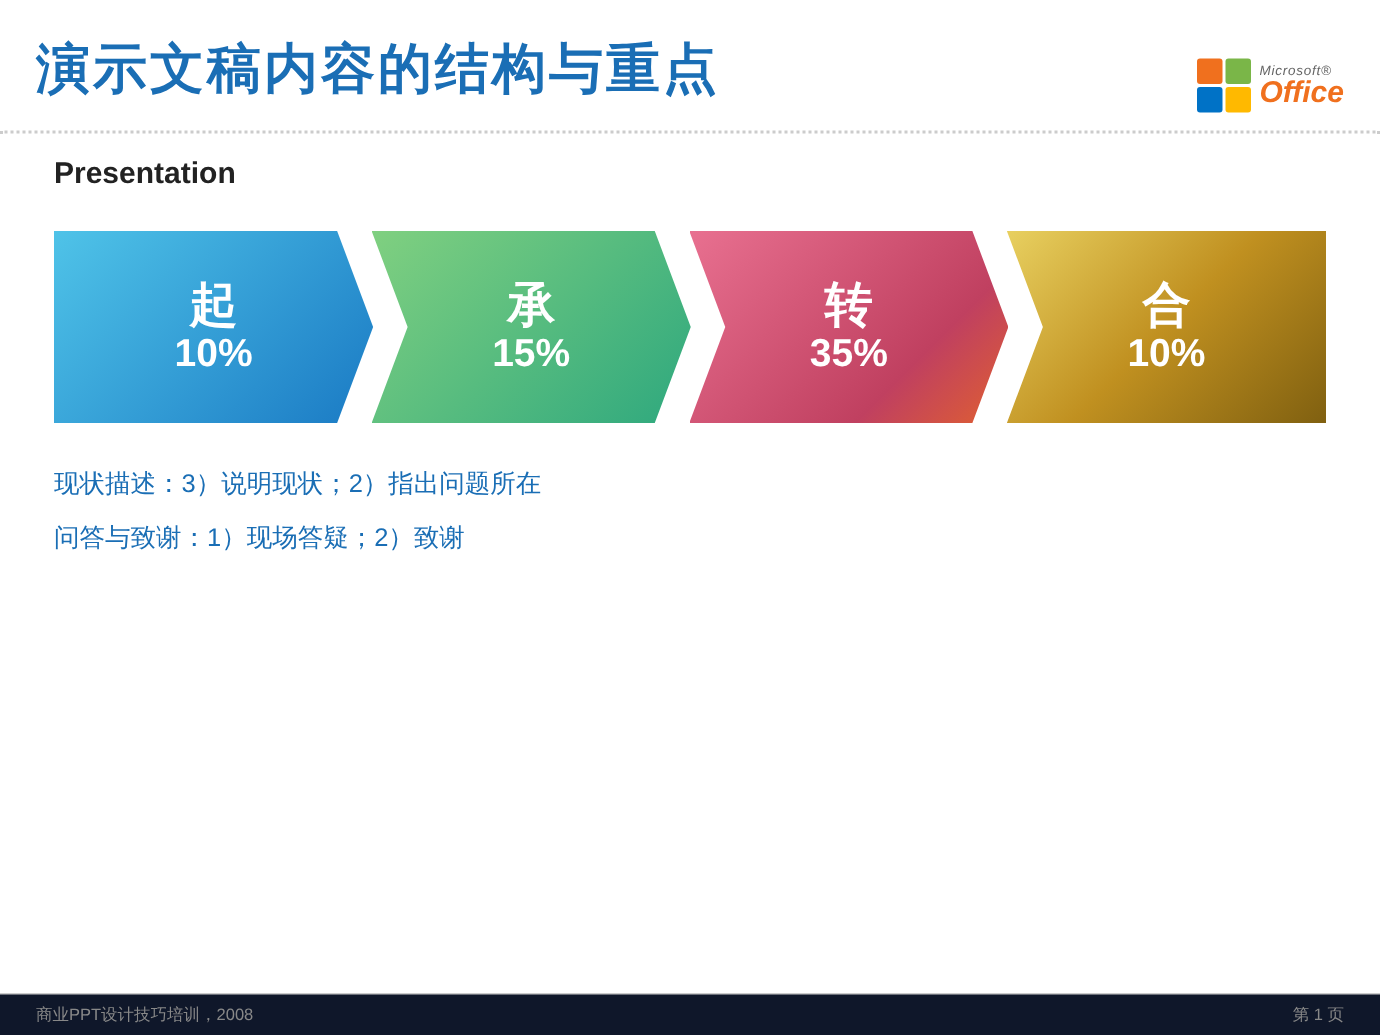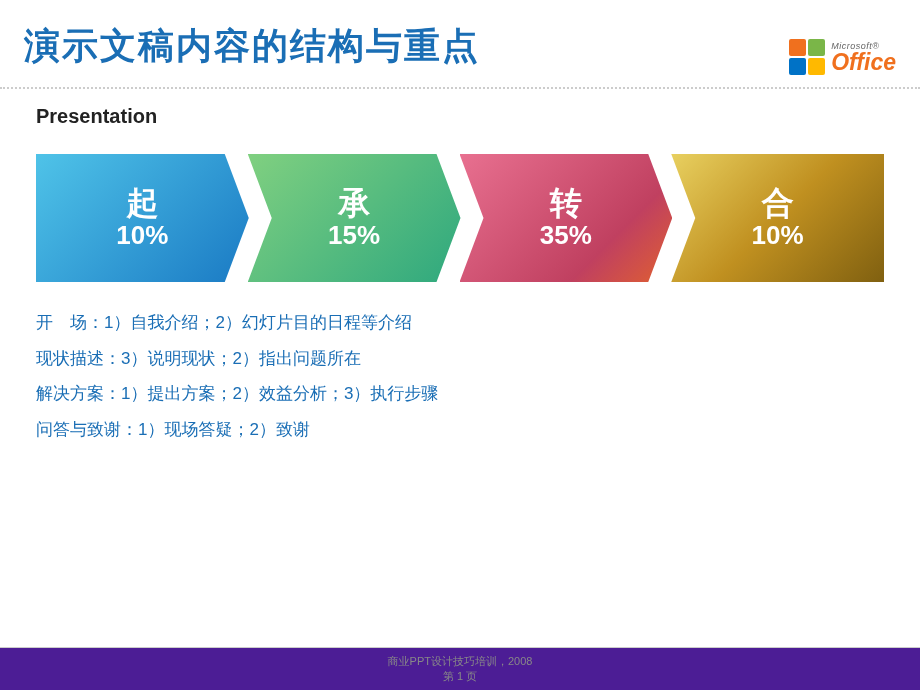--- a/index.html
+++ b/index.html
@@ -54,21 +54,21 @@
       flex-direction: column;
       align-items: flex-start;
     }
     .office-microsoft {
       font-size: 9px;
       color: #666;
       font-style: italic;
       letter-spacing: 0.5px;
     }
     .office-name {
-      font-size: 23px;
+      font-size: 20px;
       color: #f0701e;
       font-weight: bold;
       font-style: italic;
       line-height: 1;
     }
 
     
     .main {
       padding: 16px 36px 0 36px;
     }
@@ -139,22 +139,21 @@
     .footer {
       position: absolute;
       bottom: 0;
       left: 0;
       right: 0;
       border-top: 1px solid #cccccc;
       padding: 6px 24px;
       display: flex;
       justify-content: space-between;
       align-items: center;
-      background: #4c1d95;
-      flex-direction: column;
+      background: #0f172a;
     }
     .footer-left {
       font-size: 11px;
       color: #888;
     }
     .footer-right {
       font-size: 11px;
       color: #888;
     }
   </style>
@@ -193,23 +192,21 @@
       <span class="arrow-char">转</span>
       <span class="arrow-pct">35%</span>
     </div>
     <div class="arrow-item arrow-4">
       <span class="arrow-char">合</span>
       <span class="arrow-pct">10%</span>
     </div>
   </div>
 
   <div class="info-section">
-    <div class="info-line">开　场：1）自我介绍；2）幻灯片目的日程等介绍</div>
     <div class="info-line">现状描述：3）说明现状；2）指出问题所在</div>
-    <div class="info-line">解决方案：1）提出方案；2）效益分析；3）执行步骤</div>
     <div class="info-line">问答与致谢：1）现场答疑；2）致谢</div>
   </div>
 </div>
 
 <div class="footer">
   <span class="footer-left">商业PPT设计技巧培训，2008</span>
   <span class="footer-right">第 1 页</span>
 </div>
 
 </body></html>

